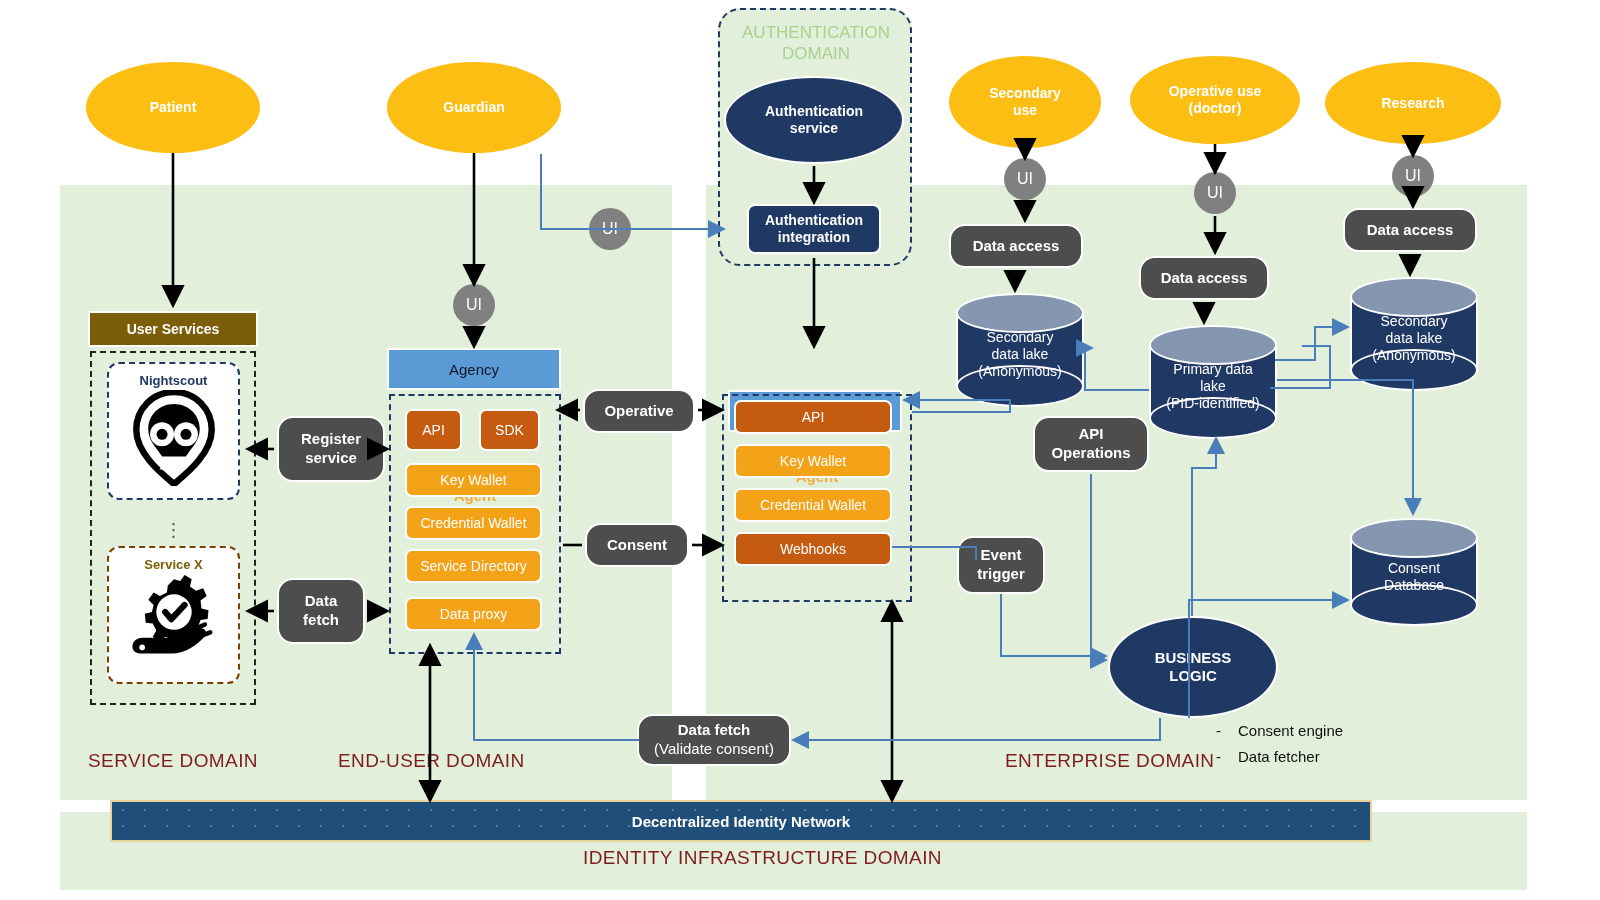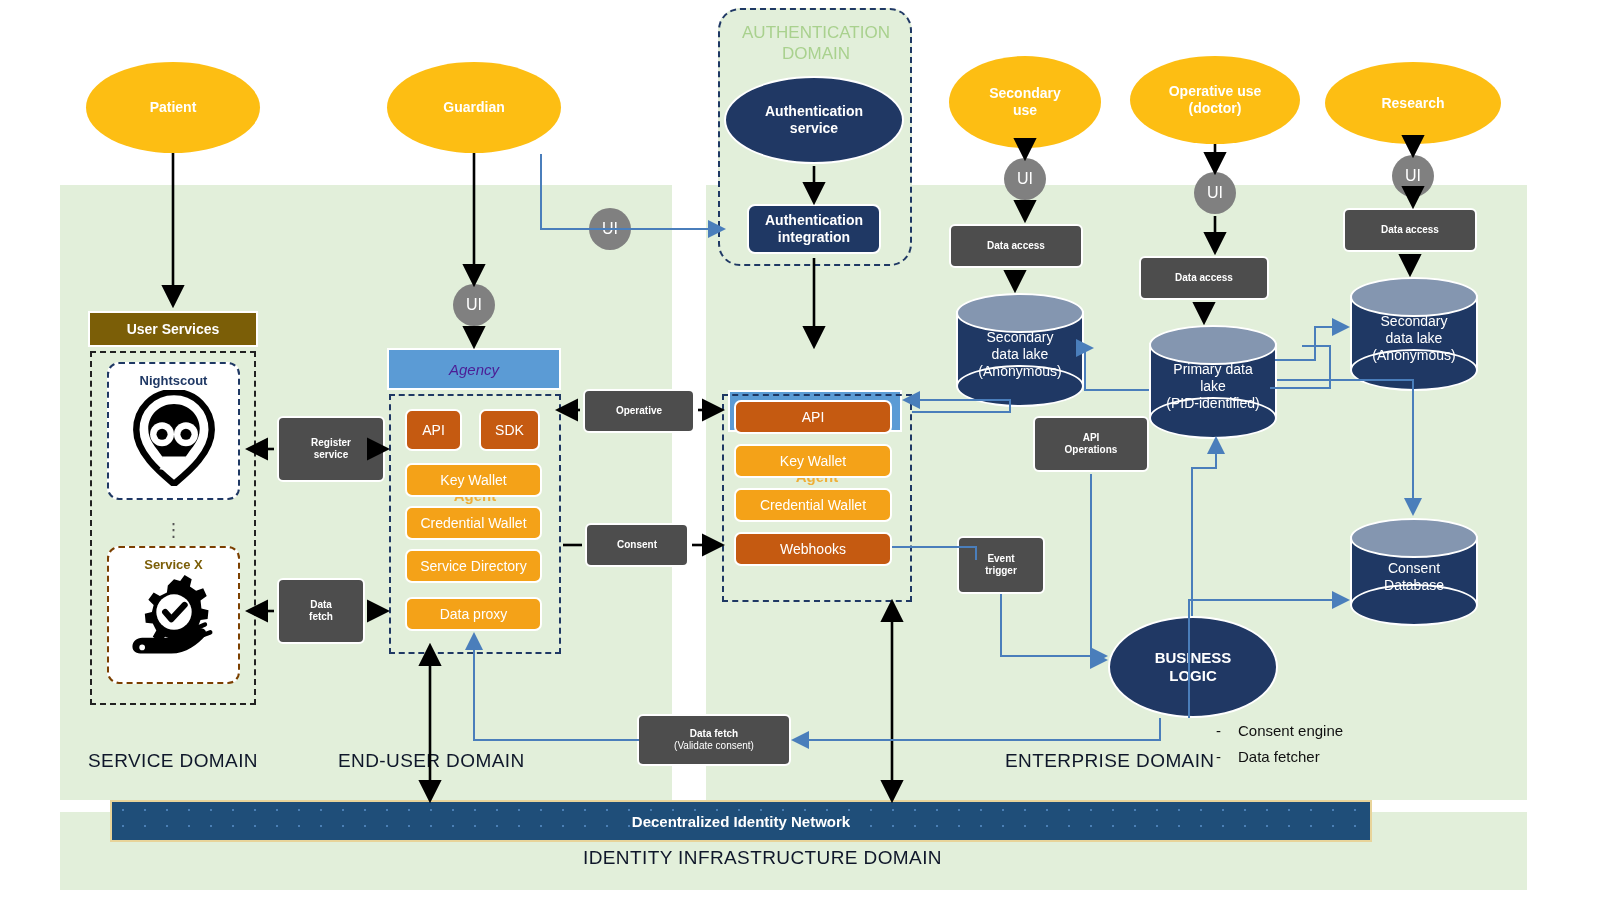--- a/index.html
+++ b/index.html
@@ -3,41 +3,41 @@
 <meta charset="utf-8">
 <style>
   html,body{margin:0;padding:0;background:#ffffff;}
   body{width:1600px;height:900px;position:relative;overflow:hidden;
        font-family:"Liberation Sans","DejaVu Sans",sans-serif;}
   #canvas{position:absolute;inset:0;width:1600px;height:900px;}
   .abs{position:absolute;box-sizing:border-box;}
 
   
   .panel{background:#e2efda;}
-  .panel-label{position:absolute;color:#0f172a;font-size:19px;letter-spacing:.4px;white-space:nowrap;}
+  .panel-label{position:absolute;color:#7f1d1d;font-size:19px;letter-spacing:.4px;white-space:nowrap;}
 
   
   .ellipse{display:flex;align-items:center;justify-content:center;text-align:center;
            border-radius:50%;color:#ffffff;font-weight:bold;font-size:14px;line-height:1.2;}
   .e-amber{background:#fdbe13;}
   .e-navy{background:#203864;border:2px solid #ffffff;}
 
   
   .ui-circle{display:flex;align-items:center;justify-content:center;border-radius:50%;
              background:#808080;color:#ffffff;font-size:16px;}
 
   
   .darkbox{display:flex;align-items:center;justify-content:center;text-align:center;
-           background:#4d4d4d;color:#ffffff;font-weight:bold;font-size:10px;line-height:1.25;
-           border-radius:6px;border:2px solid #ffffff;}
+           background:#4d4d4d;color:#ffffff;font-weight:bold;font-size:15px;line-height:1.25;
+           border-radius:16px;border:2px solid #ffffff;}
   .darkbox .sub{font-weight:normal;}
 
   
   .hdr-blue{display:flex;align-items:center;justify-content:center;background:#5b9bd5;
-            color:#4c1d95;font-size:15px;border:2px solid #ffffff;font-style:italic;}
+            color:#0f172a;font-size:15px;border:2px solid #ffffff;}
   .chip{display:flex;align-items:center;justify-content:center;text-align:center;
         color:#ffffff;font-size:14px;border-radius:7px;border:2px solid #ffffff;}
   .chip-rust{background:#c55a11;}
   .chip-orange{background:#f4a218;}
   .dashbox{border:2.5px dashed #1f3864;}
   .ghost{position:absolute;left:0;right:0;text-align:center;color:#f2a41b;
          font-weight:bold;font-size:15px;opacity:.85;}
 
   
   .brownbar{display:flex;align-items:center;justify-content:center;background:#7b5e07;

